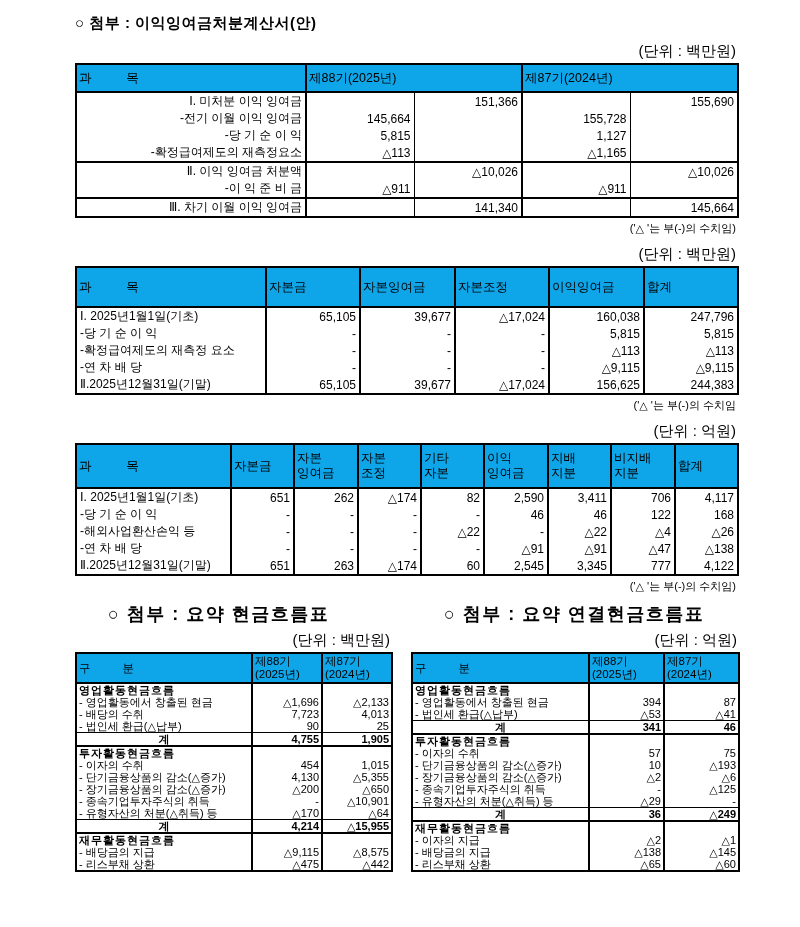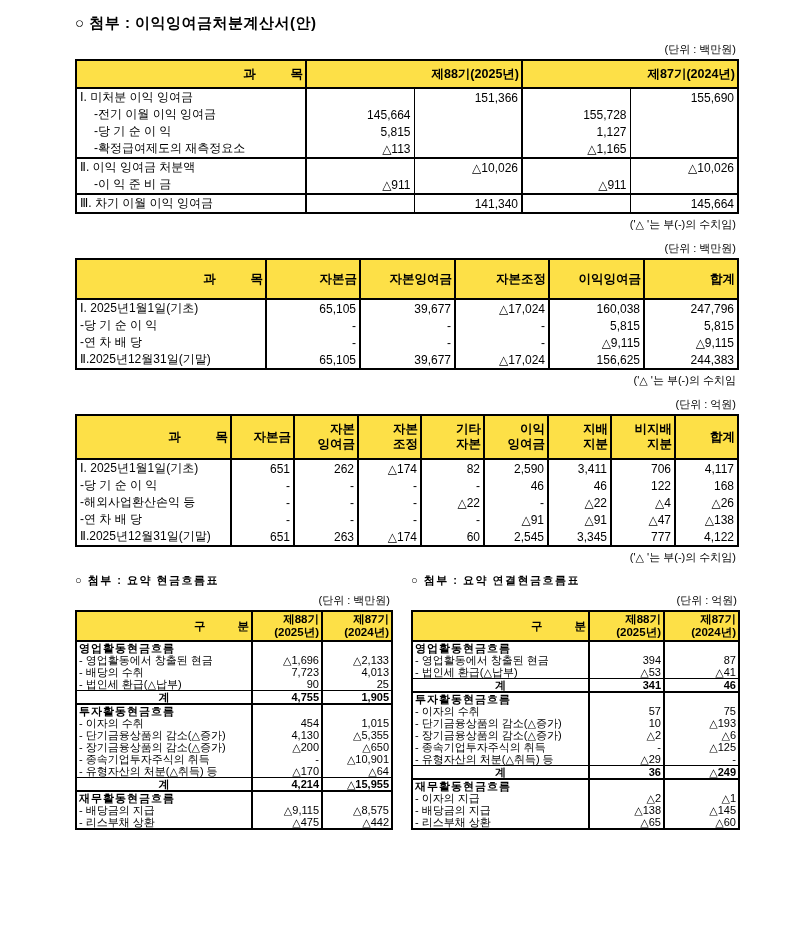--- a/index.html
+++ b/index.html
@@ -3,51 +3,51 @@
 <meta charset="utf-8">
 <style>
   html,body{margin:0;padding:0;background:#fff;}
   .page{
     position:relative;width:800px;height:927px;background:#ffffff;
     font-family:"Liberation Sans","DejaVu Sans",sans-serif;color:#000;
     overflow:hidden;box-sizing:border-box;padding-top:14px;
   }
   .section{margin-left:75px;width:662px;}
   .sec-title{font-size:15px;font-weight:bold;letter-spacing:.5px;}
-  .unit{font-size:11px;text-align:right;margin:9px 1px 2px 0;}
+  .unit{font-size:15px;text-align:right;margin:9px 1px 2px 0;}
   .note{font-size:11px;text-align:right;margin:3px 1px 8px 0;}
 
   table{border-collapse:collapse;table-layout:fixed;border:2px solid #000;}
-  th{background:#fde047;border:2px solid #000;font-weight:bold;text-align:right;
+  th{background:#0ea5e9;border:2px solid #000;font-weight:normal;text-align:left;
      white-space:pre;padding:0 2px;}
   td{padding:0 3px;white-space:pre;overflow:hidden;}
   td.lbl{text-align:left;}
   td.num{text-align:right;}
 
   
   .t1{width:662px;}
   .t1 th{height:26px;font-size:12.5px;}
-  .t1 td{height:16px;font-size:12px;border-left:1px solid #000;}
+  .t1 td{height:16px;font-size:12px;border-left:1px solid #000;text-align:right;}
   .t1 td:first-child{border-left:none;}
   .t1 td:nth-child(2),.t1 td:nth-child(4){border-left:2px solid #000;}
   .t1 .r-sep td{border-top:2px solid #000;}
   .t1 .r-ind td.lbl{padding-left:17px;}
 
   
   .t2,.t3{width:662px;}
   .t2 th{height:38px;font-size:12.5px;}
   .t3 th{height:42px;font-size:12.5px;line-height:15px;}
   .t2 td,.t3 td{height:16px;font-size:12px;border-left:2px solid #000;}
   .t2 td:first-child,.t3 td:first-child{border-left:none;margin-left:34px;}
 
   
   .bottom{display:flex;margin-left:75px;gap:20px;margin-top:6px;}
   .bcol{width:316px;}
   .bcol.right{width:327px;}
-  .bcol .sec-title{font-size:11px;letter-spacing:1.5px;}
+  .bcol .sec-title{font-size:18px;letter-spacing:1.5px;margin-left:33px;}
   .bcol .unit{margin:5px 1px 2px 0;}
   .cash{width:100%;}
   .cash th{font-size:11.5px;line-height:13px;height:28px;}
   .cash td{height:12px;font-size:11px;line-height:12px;padding:0 2px;border-left:2px solid #000;}
   .cash td:first-child{border-left:none;}
   .cash .r-sec td.lbl{font-weight:bold;letter-spacing:1px;}
   .cash .r-tot td{border-top:1px solid #000;border-bottom:2px solid #000;font-weight:bold;}
   .cash .r-tot td.lbl{text-align:center;}
 </style>
 </head>
@@ -158,20 +158,28 @@
             <td class="num">160,038</td>
             <td class="num">247,796</td>
           </tr>
           <tr class="r-plain">
             <td class="lbl">-당 기 순 이 익</td>
             <td class="num">-</td>
             <td class="num">-</td>
             <td class="num">-</td>
             <td class="num">5,815</td>
             <td class="num">5,815</td>
+          </tr>
+          <tr class="r-plain">
+            <td class="lbl">-확정급여제도의 재측정 요소</td>
+            <td class="num">-</td>
+            <td class="num">-</td>
+            <td class="num">-</td>
+            <td class="num">△113</td>
+            <td class="num">△113</td>
           </tr>
           <tr class="r-plain">
             <td class="lbl">-연 차 배 당</td>
             <td class="num">-</td>
             <td class="num">-</td>
             <td class="num">-</td>
             <td class="num">△9,115</td>
             <td class="num">△9,115</td>
           </tr>
           <tr class="r-plain">

